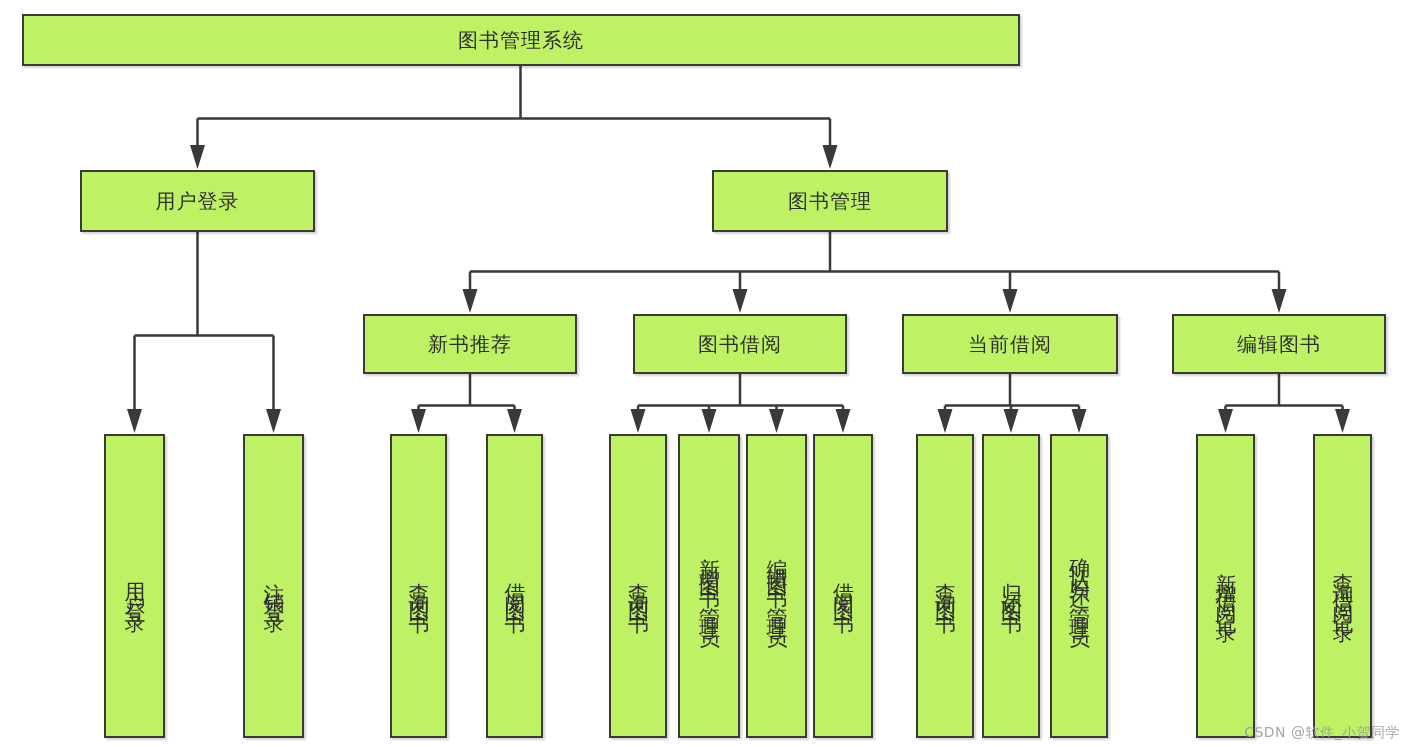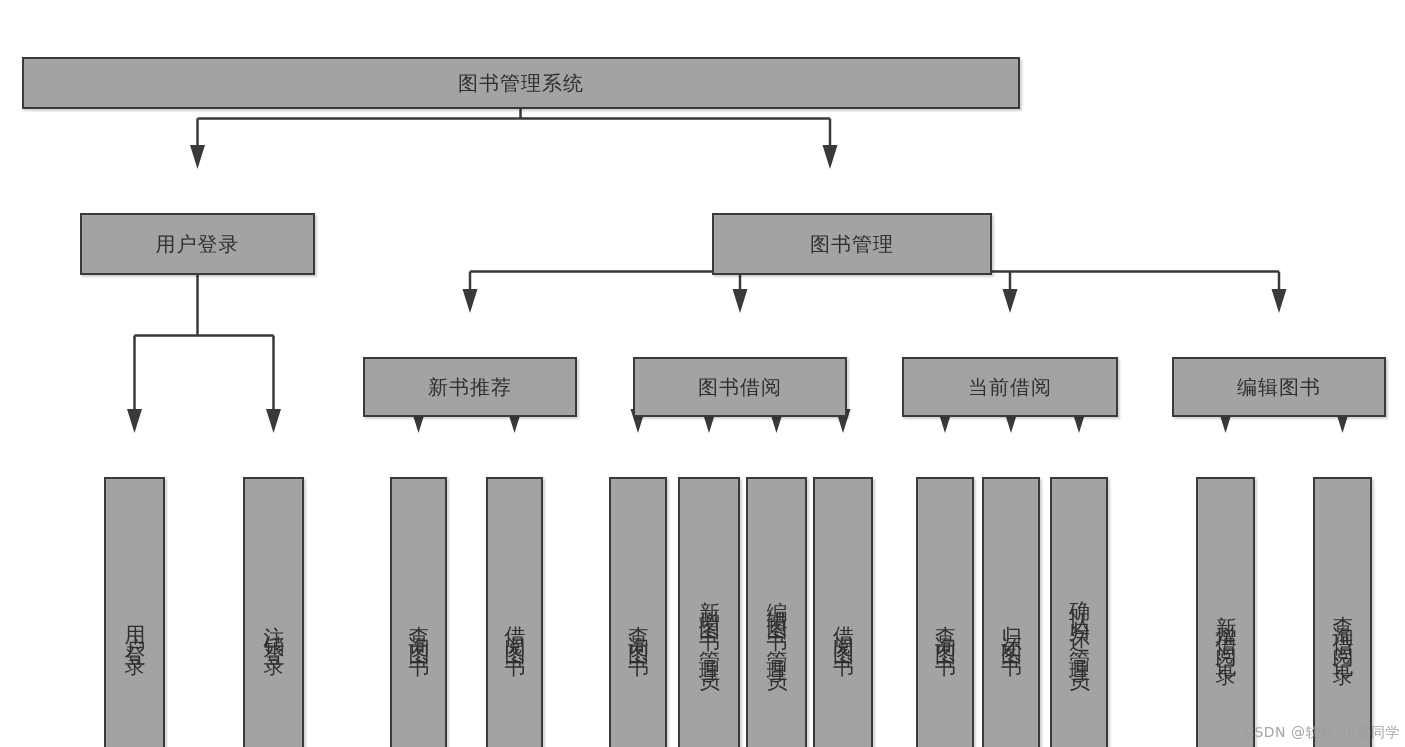--- a/index.html
+++ b/index.html
@@ -8,27 +8,26 @@
     width:1405px;height:747px;
     background:#ffffff;
     font-family:"DejaVu Sans","Liberation Sans",sans-serif;
     overflow:hidden;
   }
   #connectors{position:absolute;left:0;top:0;width:1405px;height:747px;}
   .node,.leaf{
     position:absolute;
     box-sizing:border-box;
     border:2.5px solid #3a3a3a;
-    background:#a3a3a3;
+    background:#bef264;
     color:#2f2f2f;
     display:flex;
     align-items:center;
     justify-content:center;
     box-shadow:1.5px 1.5px 2px rgba(0,0,0,0.18);
-    margin-top:43px;
   }
   .node{
     font-size:20px;
     letter-spacing:1px;
     white-space:nowrap;
   }
   .leaf{
     writing-mode:vertical-rl;
     text-orientation:mixed;
     font-size:21px;
@@ -83,21 +82,21 @@
              M937.5 409 L952.5 409 L945 433 Z
              M1003.5 409 L1018.5 409 L1011 433 Z
              M1071.5 409 L1086.5 409 L1079 433 Z
              M1218 409 L1233 409 L1225.5 433 Z
              M1335 409 L1350 409 L1342.5 433 Z"></path>
   </svg>
 
   <div class="node" style="left:22px;top:14px;width:998px;height:52px;">图书管理系统</div>
 
   <div class="node" style="left:80px;top:170px;width:235px;height:62px;">用户登录</div>
-  <div class="node" style="left:712px;top:170px;width:280px;height:62px;">图书管理</div>
+  <div class="node" style="left:712px;top:170px;width:236px;height:62px;">图书管理</div>
 
   <div class="node" style="left:633px;top:314px;width:214px;height:60px;">图书借阅</div>
   <div class="node" style="left:363px;top:314px;width:214px;height:60px;">新书推荐</div>
   <div class="node" style="left:902px;top:314px;width:216px;height:60px;">当前借阅</div>
   <div class="node" style="left:1172px;top:314px;width:214px;height:60px;">编辑图书</div>
 
   <div class="leaf" style="left:104px;top:434px;width:61px;height:304px;">用户登录</div>
   <div class="leaf" style="left:243px;top:434px;width:61px;height:304px;">注销登录</div>
 
   <div class="leaf" style="left:390px;top:434px;width:57px;height:304px;">查询图书</div>

